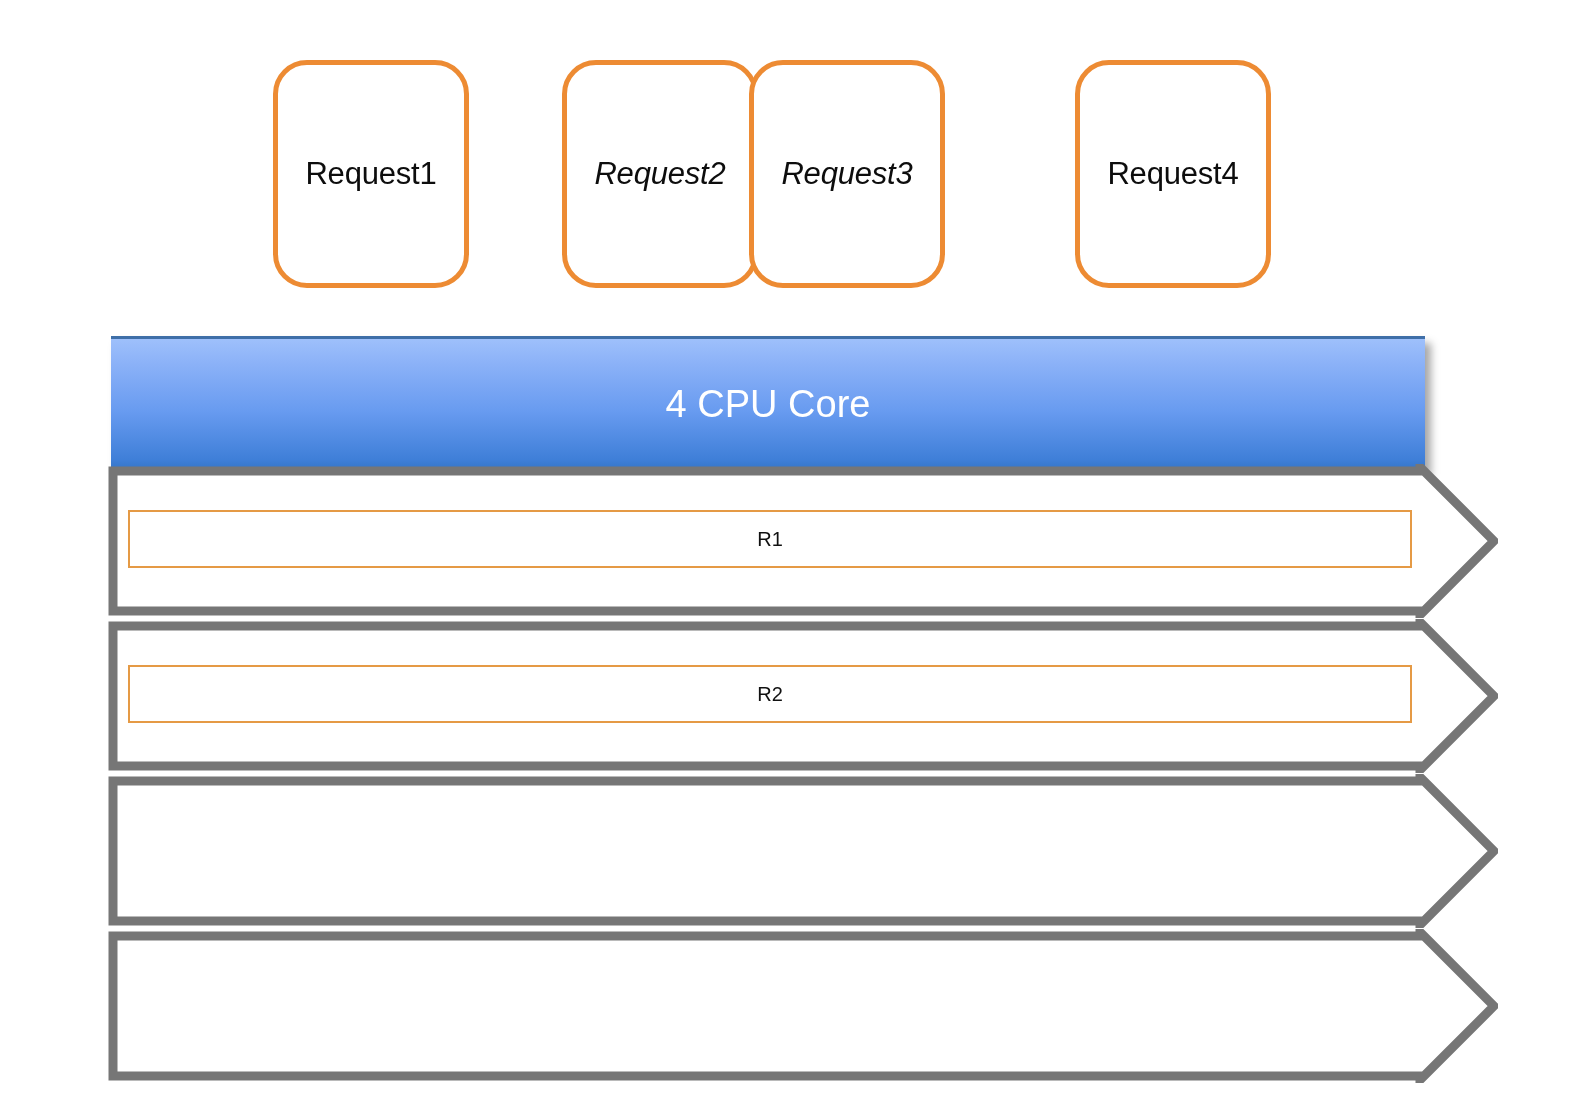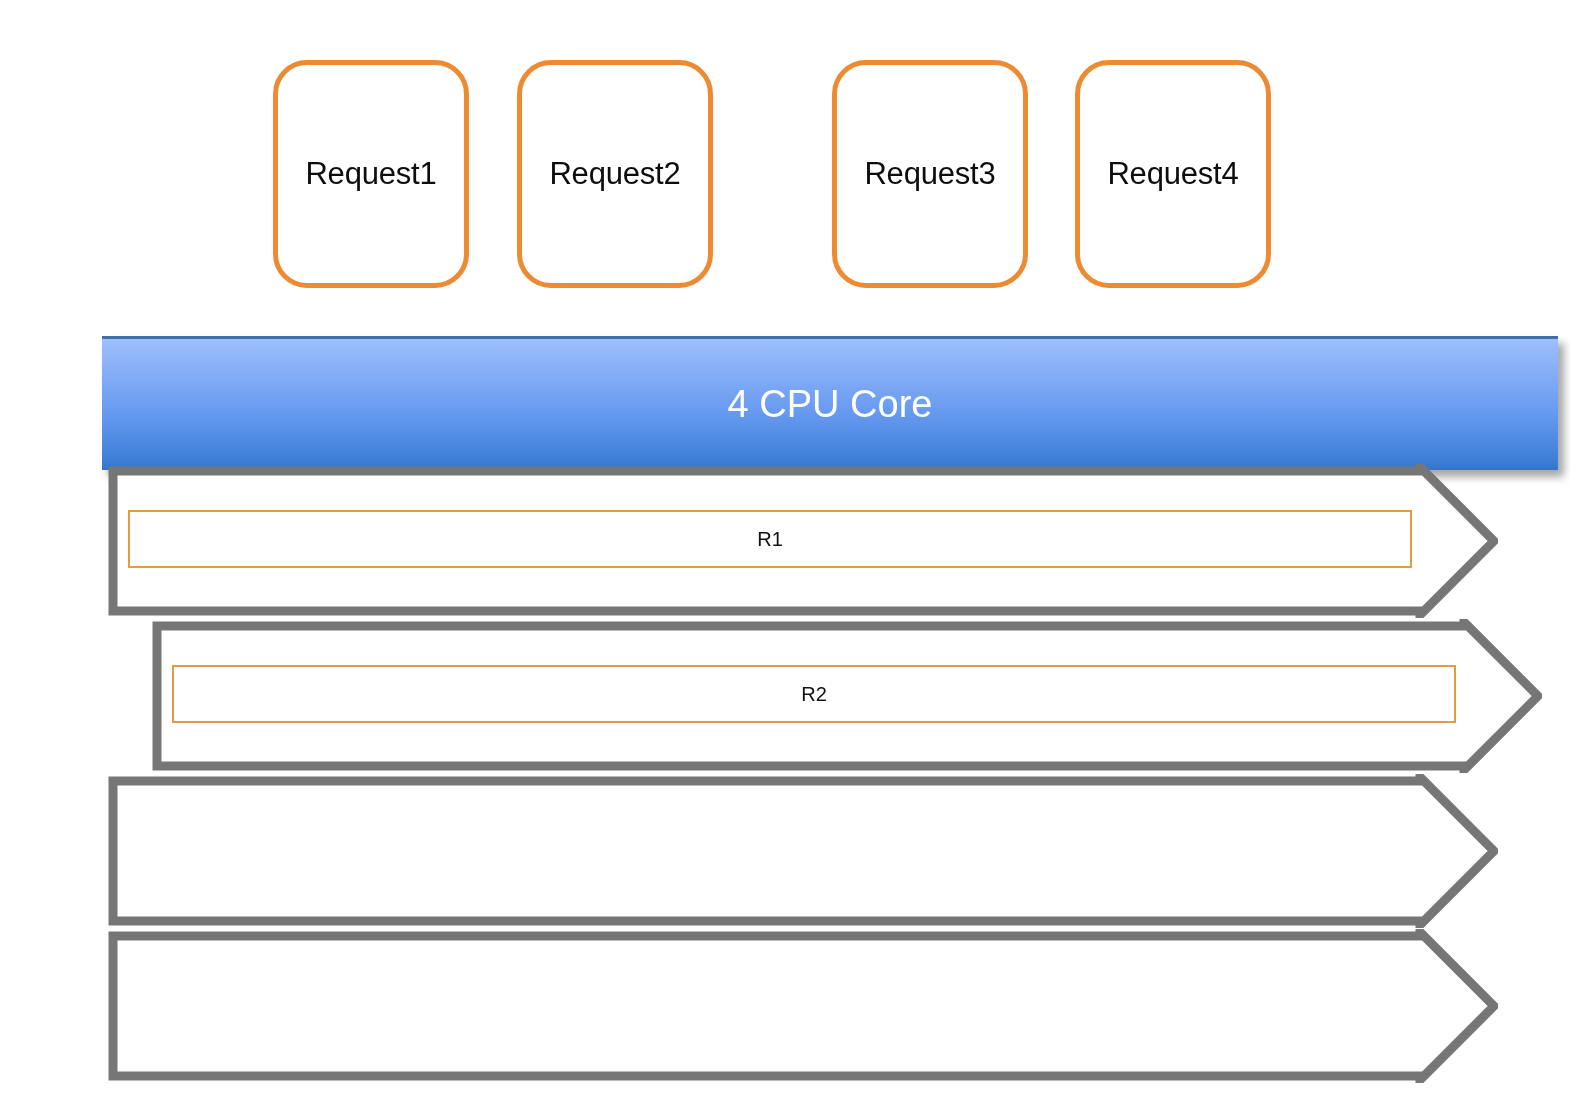--- a/index.html
+++ b/index.html
@@ -43,23 +43,23 @@
     font-size: 31px;
     color: #0d0d0d;
     font-family: "Liberation Sans", sans-serif;
     letter-spacing: -0.2px;
     white-space: nowrap;
   }
 
   
   .cpu-bar {
     position: absolute;
-    left: 102px;
+    left: 111px;
     top: 336px;
-    width: 1456px;
+    width: 1314px;
     height: 134px;
     background: linear-gradient(to bottom, #9EC0FB 0%, #8CB2F8 18%, #689BF0 55%, #3F7FD8 92%, #3475C6 100%);
     border-top: 3px solid #3F6FA8;
     box-sizing: border-box;
     box-shadow: 6px 7px 8px rgba(0,0,0,0.35);
     display: flex;
     align-items: center;
     justify-content: center;
   }
   .cpu-bar .label {
@@ -105,24 +105,24 @@
 </style>
 </head>
 <body>
 
 <div id="canvas">
 
   <div class="request-row">
     <div class="request-box" style="left:273px;">
       <span class="label">Request1</span>
     </div>
-    <div class="request-box" style="left:517px;">
+    <div class="request-box" style="left:562px;font-style:italic;">
       <span class="label">Request2</span>
     </div>
-    <div class="request-box" style="left:832px;">
+    <div class="request-box" style="left:749px;font-style:italic;">
       <span class="label">Request3</span>
     </div>
     <div class="request-box" style="left:1075px;">
       <span class="label">Request4</span>
     </div>
   </div>
 
   <div class="cpu-bar">
     <span class="label">4 CPU Core</span>
   </div>
@@ -130,21 +130,21 @@
   <div class="arrow" style="top:464px;">
     <svg width="1390" height="154" viewBox="0 0 1390 154">
       <path d="M5 7 L1312 7 L1312 5 L1385 77 L1312 149 L1312 147 L5 147 Z" fill="#ffffff" stroke="none"></path>
       <path d="M5 7 L1312 7 L1312 3 L1386 77 L1312 151 L1312 147 L5 147 Z" fill="none" stroke="#767676" stroke-width="9" stroke-linejoin="miter"></path>
     </svg>
     <div class="inner-box">
       <span class="label">R1</span>
     </div>
   </div>
 
-  <div class="arrow" style="top:619px;margin-left:44px;">
+  <div class="arrow" style="top:619px;">
     <svg width="1390" height="154" viewBox="0 0 1390 154">
       <path d="M5 7 L1312 7 L1312 5 L1385 77 L1312 149 L1312 147 L5 147 Z" fill="#ffffff" stroke="none"></path>
       <path d="M5 7 L1312 7 L1312 3 L1386 77 L1312 151 L1312 147 L5 147 Z" fill="none" stroke="#767676" stroke-width="9" stroke-linejoin="miter"></path>
     </svg>
     <div class="inner-box">
       <span class="label">R2</span>
     </div>
   </div>
 
   <div class="arrow" style="top:774px;">

